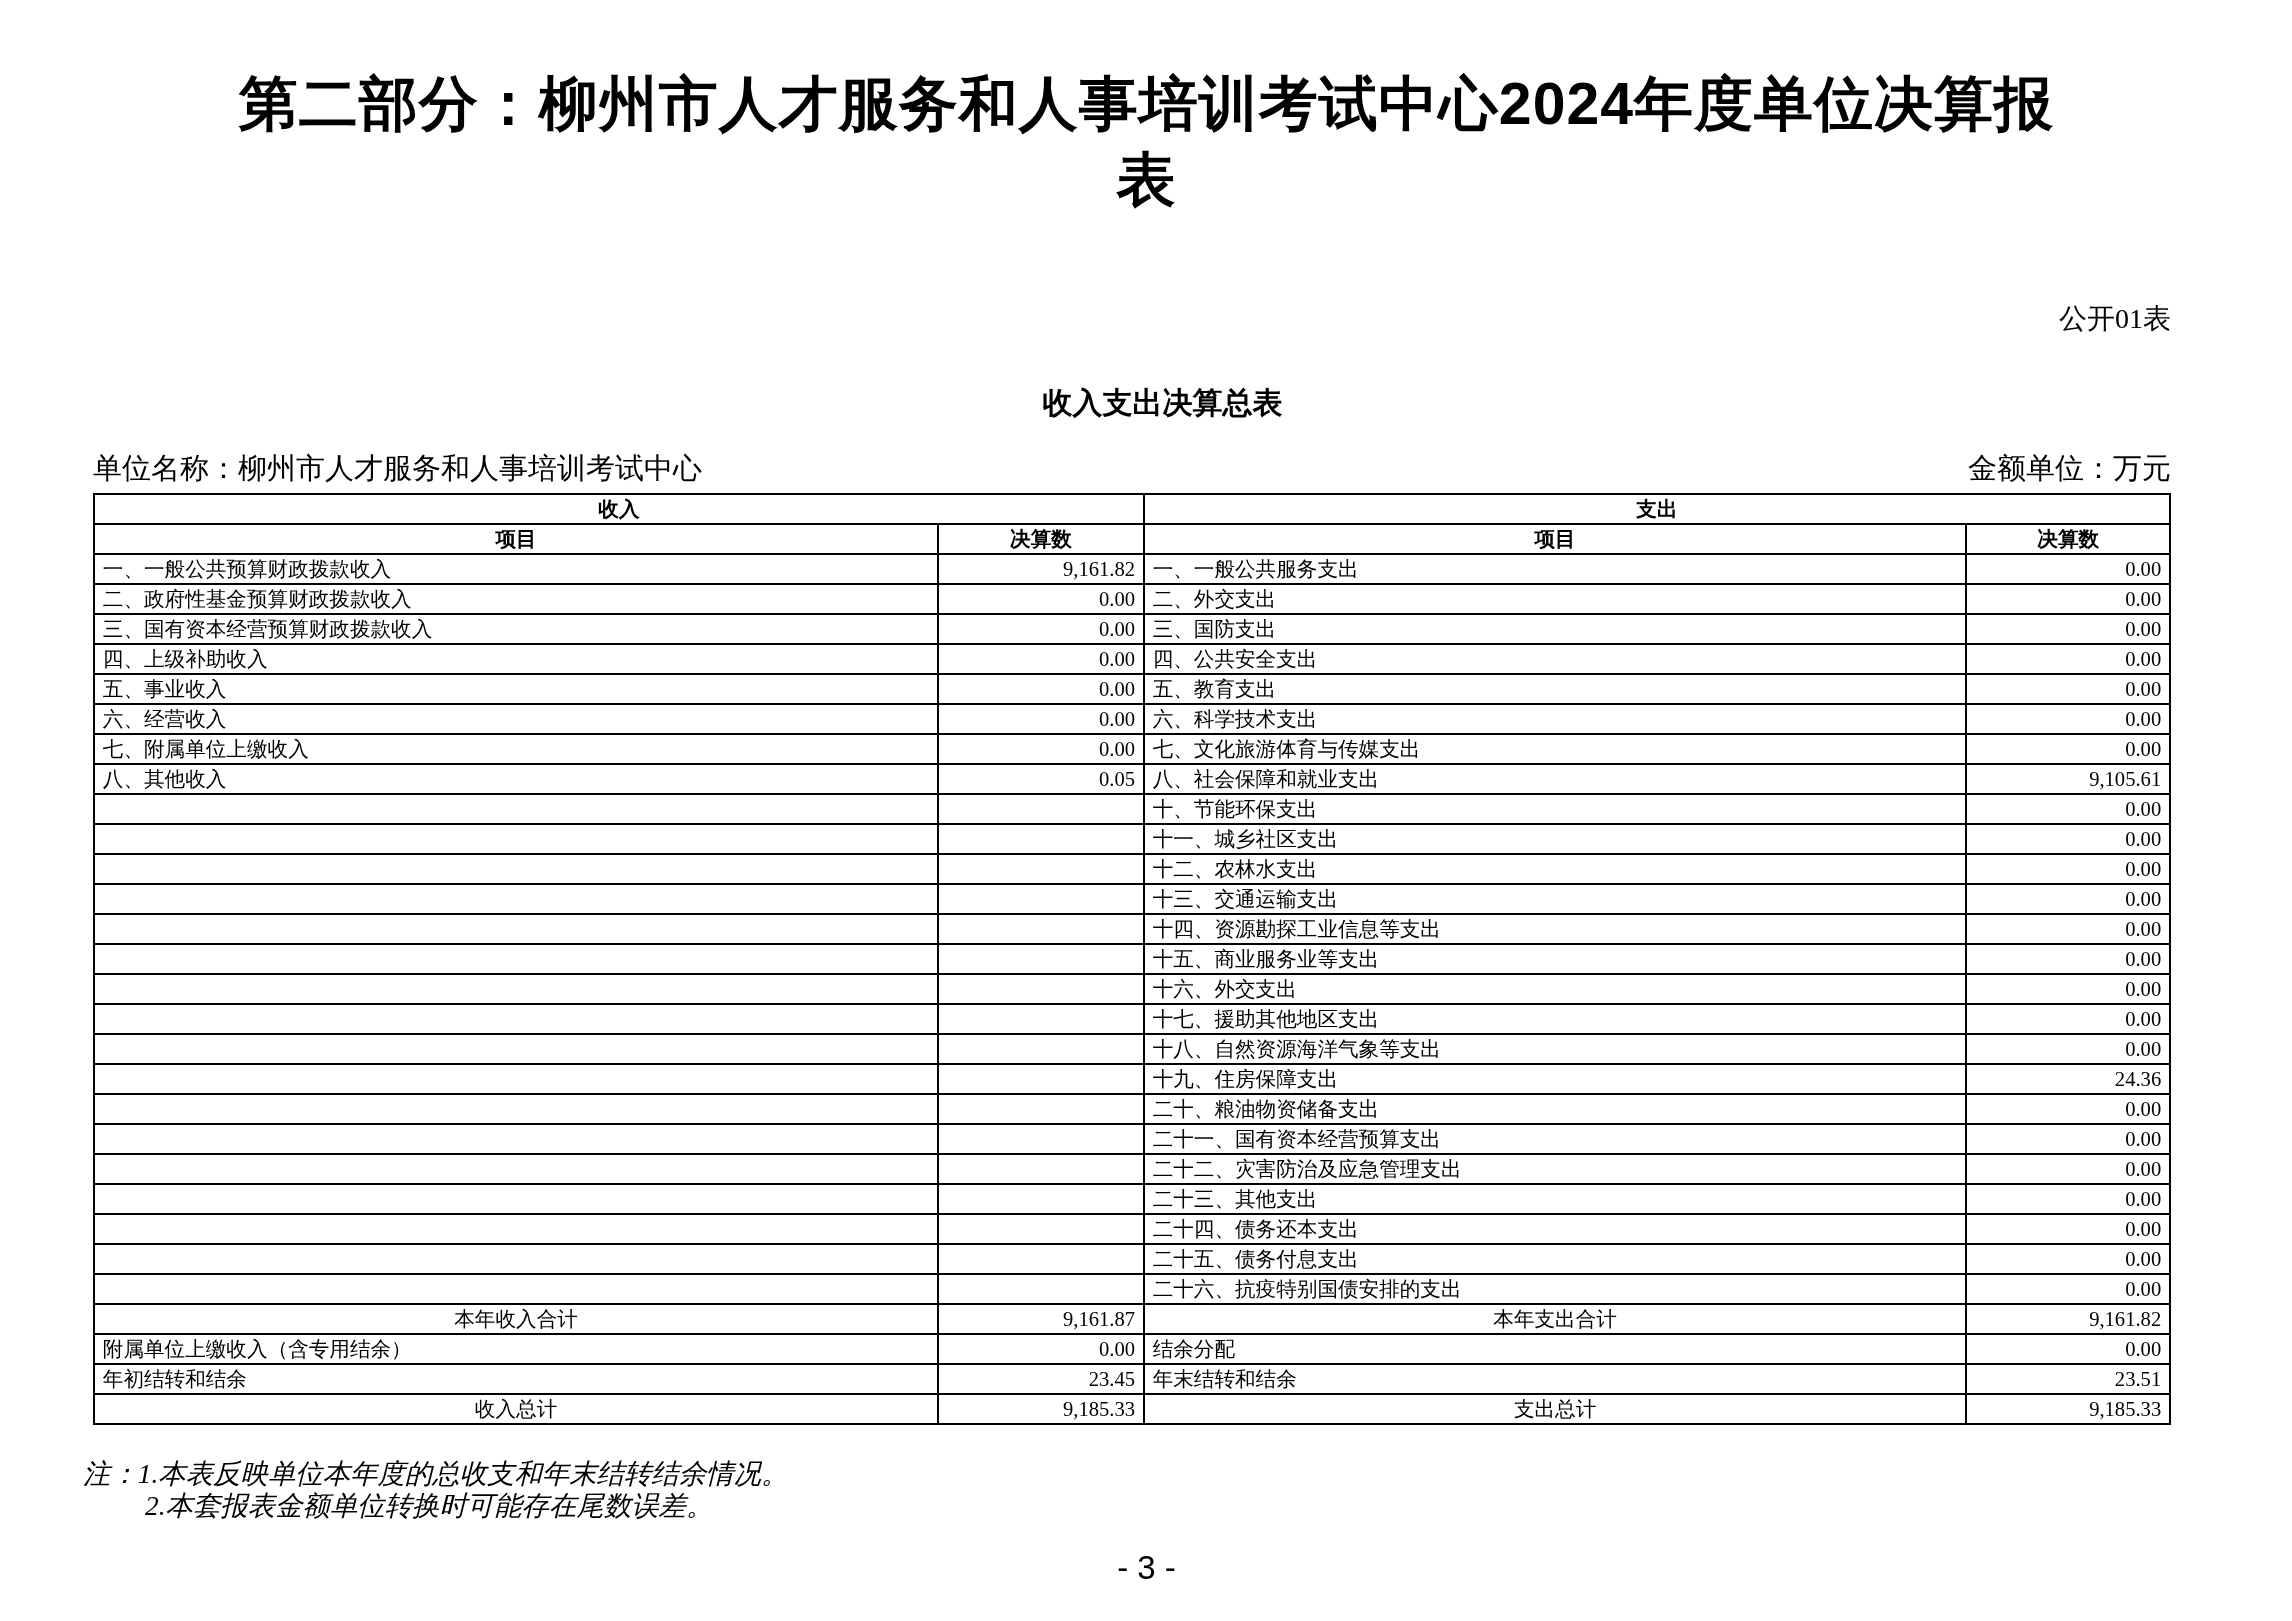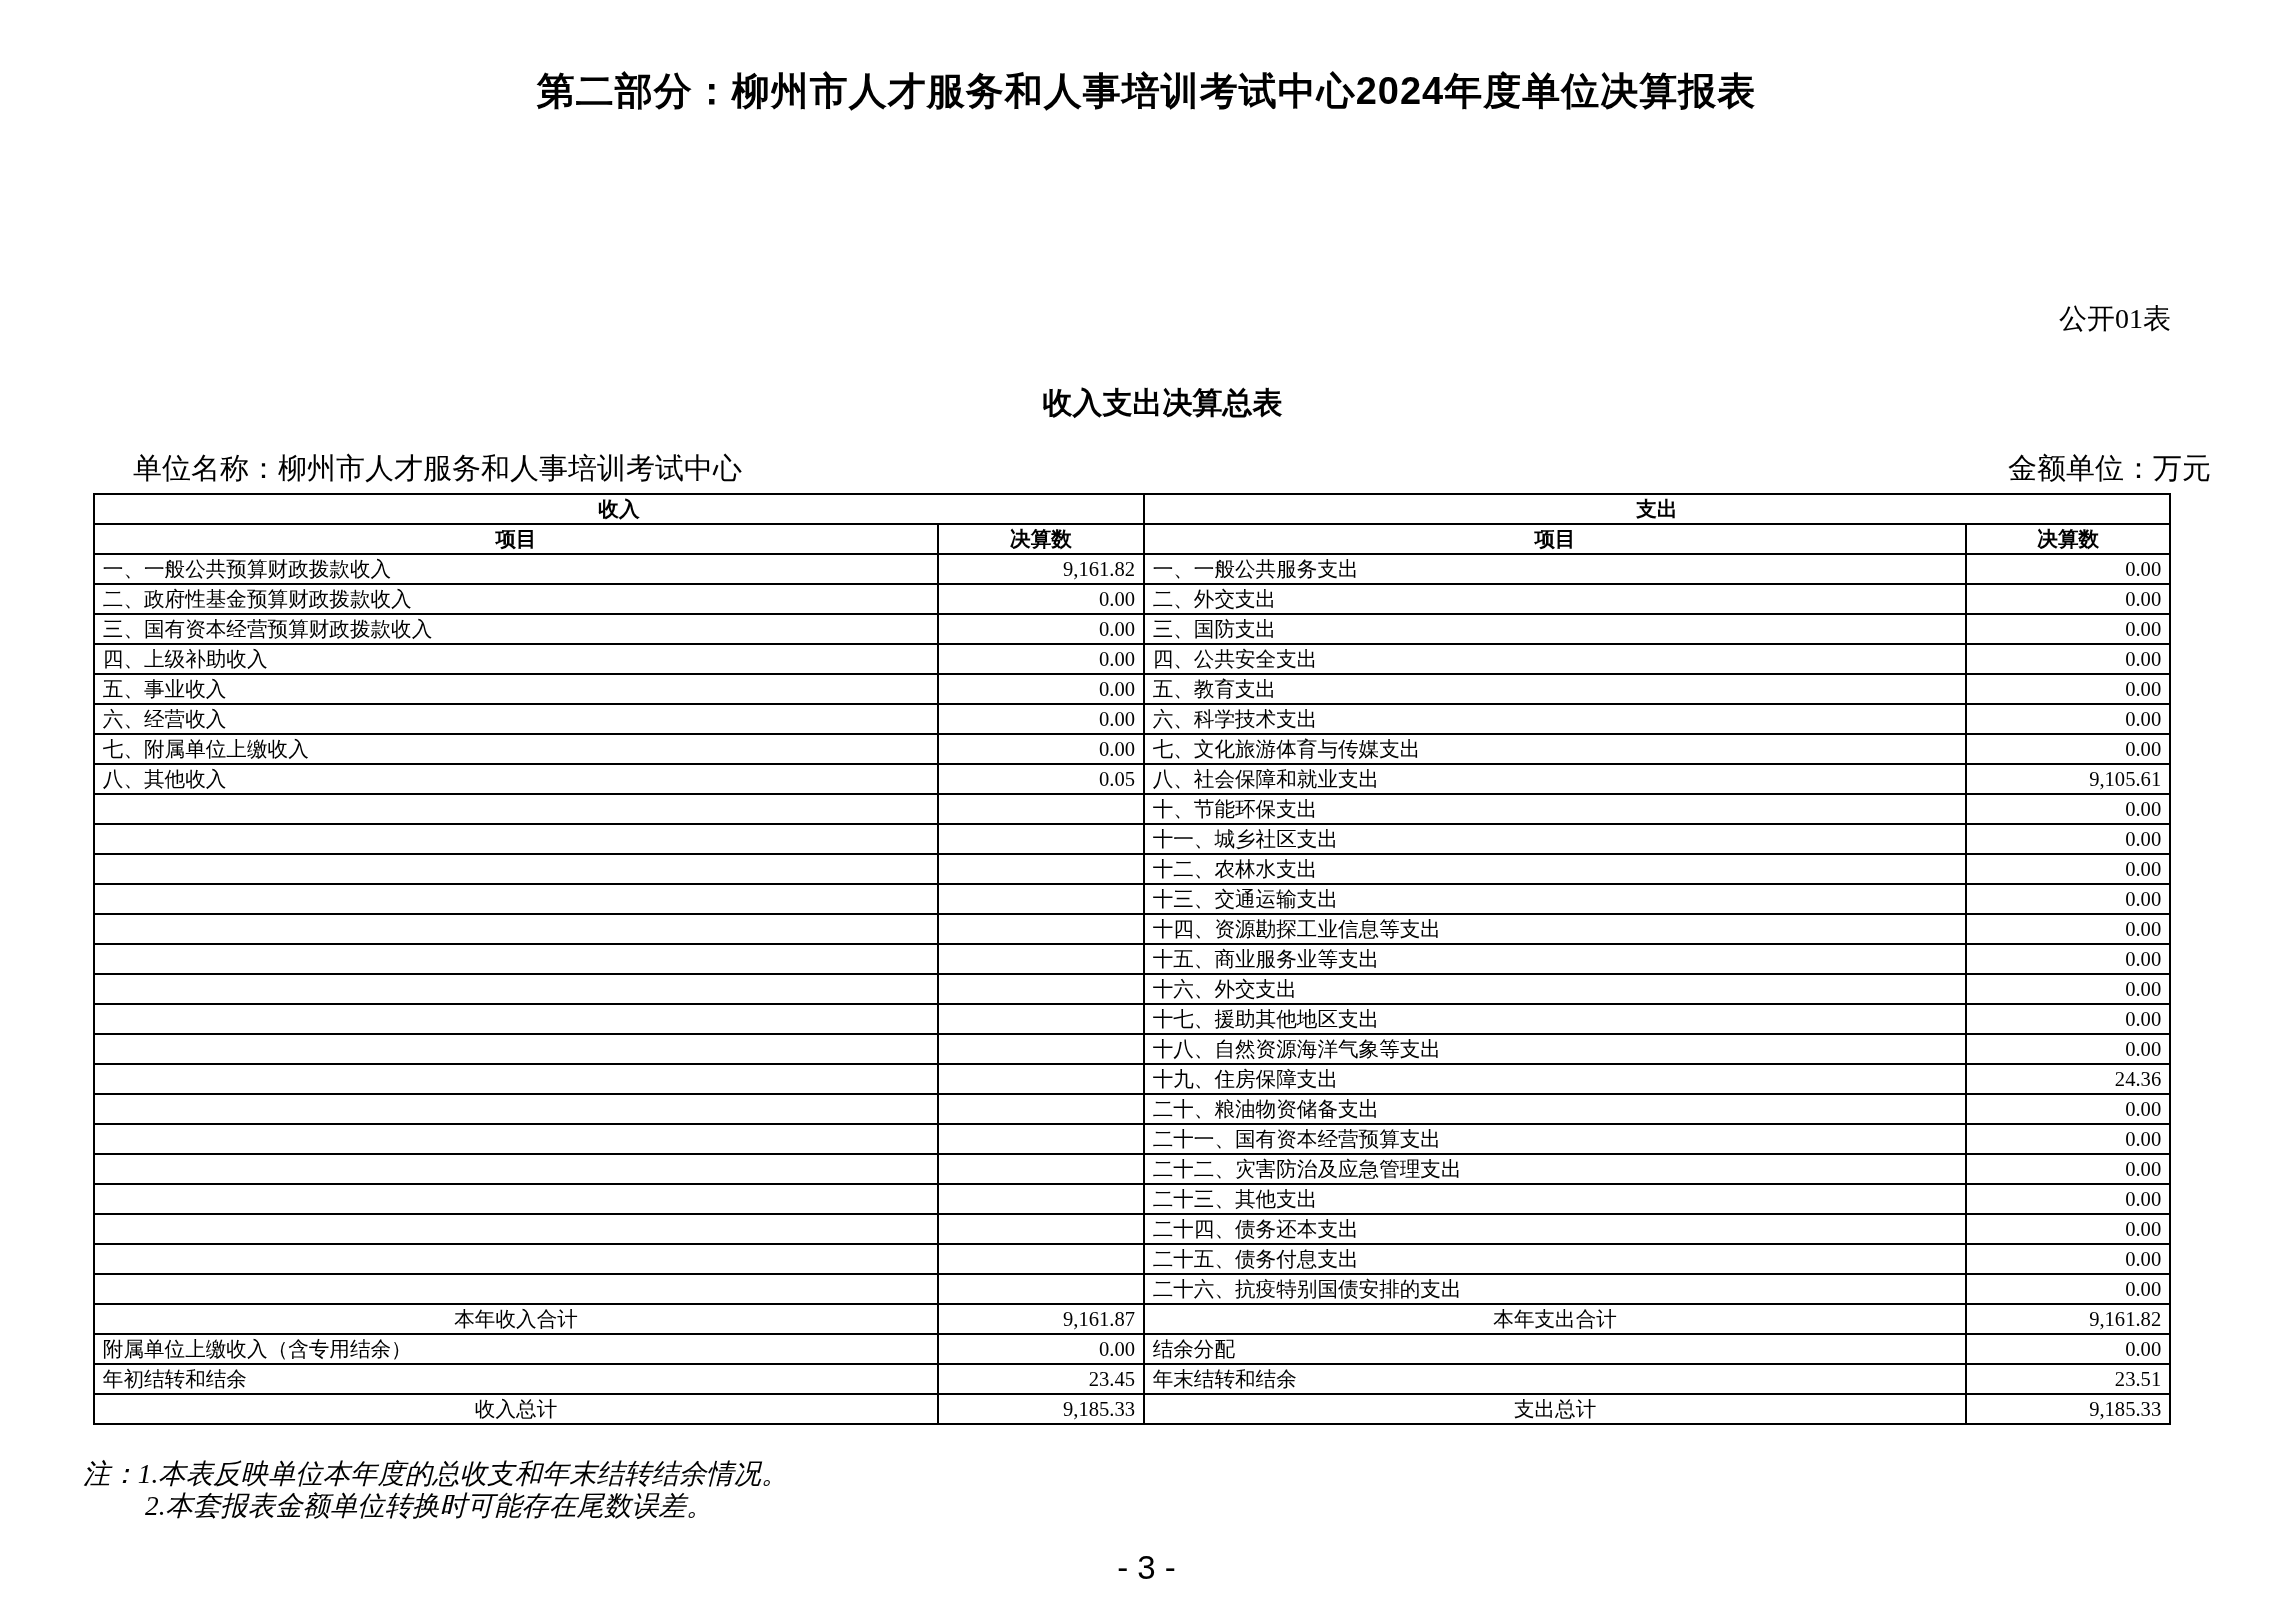--- a/index.html
+++ b/index.html
@@ -19,21 +19,21 @@
   .title {
     position: absolute;
     top: 67px;
     left: 50%;
     transform: translateX(-50%);
     width: 1833px;
     margin: 0;
     text-align: center;
     font-family: "Liberation Sans", sans-serif;
     font-weight: bold;
-    font-size: 38px;
+    font-size: 59px;
     line-height: 1.28;
     letter-spacing: 1px;
   }
   .table-code {
     position: absolute;
     top: 300px;
     right: 122px;
     font-size: 28px;
     text-align: center;
   }
@@ -49,21 +49,20 @@
     font-size: 30px;
   }
   .meta-row {
     position: absolute;
     top: 449px;
     left: 93px;
     width: 2078px;
     display: flex;
     justify-content: space-between;
     font-size: 29px;
-    margin-left: 40px;
   }
   table.main {
     position: absolute;
     top: 493px;
     left: 93px;
     width: 2078px;
     border-collapse: collapse;
     table-layout: fixed;
     border: 2.9px solid #000;
     font-size: 20.6px;

